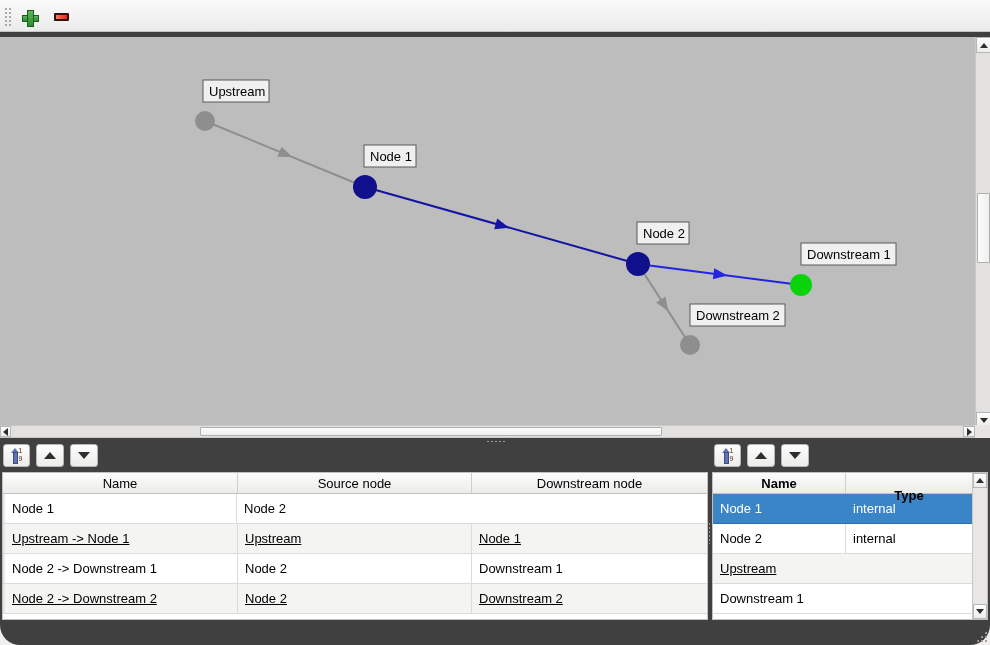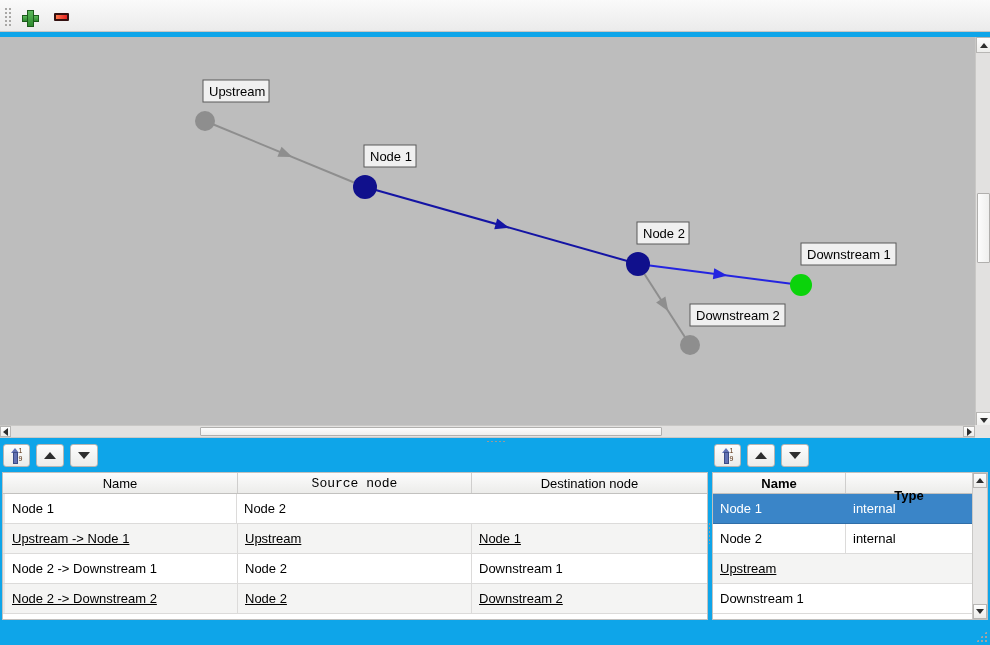--- a/index.html
+++ b/index.html
@@ -4,21 +4,21 @@
 <style>
   * { box-sizing: border-box; margin: 0; padding: 0; }
   html,body { width: 990px; height: 645px; }
   body {
     font-family: "Liberation Sans", sans-serif;
     font-size: 13px;
     color: #000;
     background: #f0efee;
     overflow: hidden;
   }
-  .window { position: relative; width: 990px; height: 645px; background: #0ea5e9; }
+  .window { position: relative; width: 990px; height: 645px; background: #404040; border-radius: 20px; }
 
   
   .toolbar {
     position: absolute; left: 0; top: 0; width: 990px; height: 32px;
     background: linear-gradient(#fafafa, #ebebeb);
     border-bottom: 1px solid #c8c7c5;
   }
   .tb-handle {
     position: absolute; left: 3px; top: 6px; width: 8px; height: 20px;
     background-image: radial-gradient(#a9a8a6 1px, transparent 1.2px);
@@ -278,22 +278,22 @@
       <span class="tri t-down" style="border-left-width:6px;border-right-width:6px;border-top-width:7px;"></span>
     </button>
 
   <div class="vsplitter">
       <div class="dots"></div>
     </div>
 
   <div class="table-frame tf-left">
     <div class="thead">
       <div class="th" style="width:235px;">Name</div>
-      <div class="th" style="width:234px;font-family:Liberation Mono, monospace;">Source node</div>
-      <div class="th" style="width:235px;">Destination node</div>
+      <div class="th" style="width:234px;">Source node</div>
+      <div class="th" style="width:235px;">Downstream node</div>
     </div>
     <div class="tbody-left" id="links-tbody">
         <div class="trow">
           <div class="td" style="width: 234px;">Node 1</div>
           <div class="td" style="width: 235px;">Node 2</div>
         </div>
         <div class="trow alt">
           <div class="td" style="width: 235px;">Upstream -&gt; Node 1</div>
           <div class="td" style="width: 234px;">Upstream</div>
           <div class="td" style="width: 235px;">Node 1</div>

